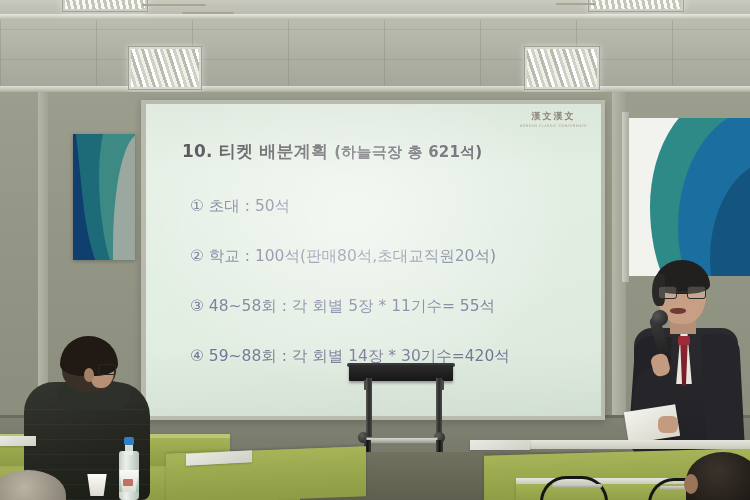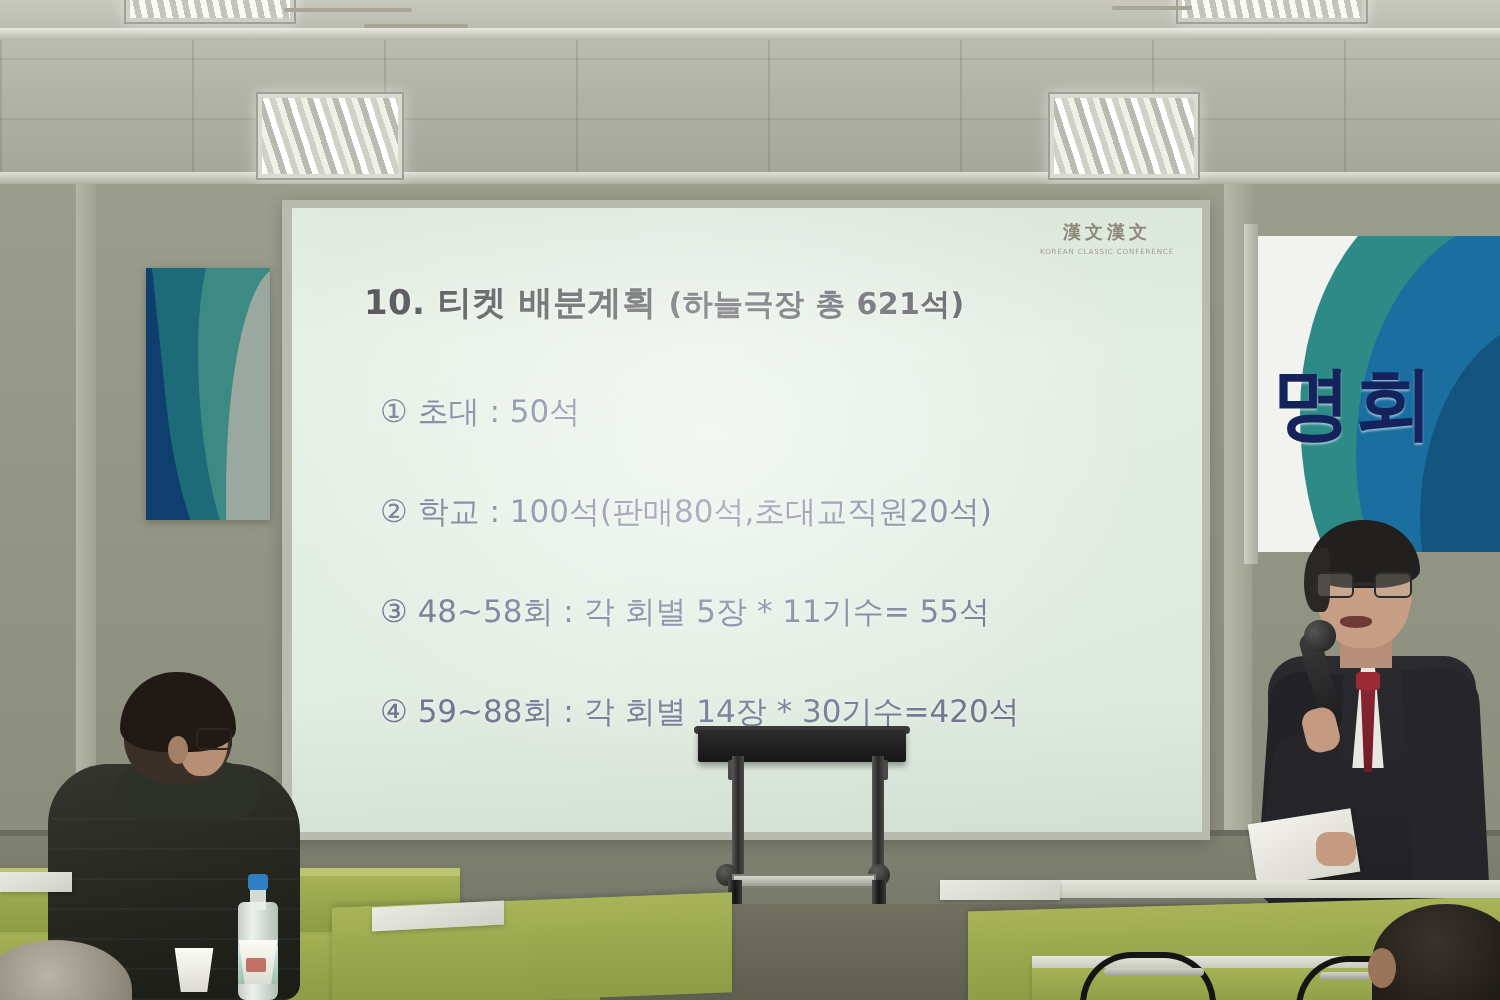--- a/index.html
+++ b/index.html
@@ -481,21 +481,20 @@
     <div class="c1"></div>
       <div class="c2"></div>
       <div class="c3"></div>
       <div class="c4"></div>
   </div>
 
   <div class="banner-right">
     <div class="rc1"></div>
       <div class="rc2"></div>
       <div class="rc3"></div>
-    <div class="banner-text">명회</div>
   </div>
   <div class="banner-right-edge"></div>
 
   <div class="screen-frame"></div>
   <div class="screen">
 
     <div class="slide-logo">
       <div class="logo-main">漢文漢文</div>
       <div class="logo-sub">KOREAN CLASSIC CONFERENCE</div>
     </div>

